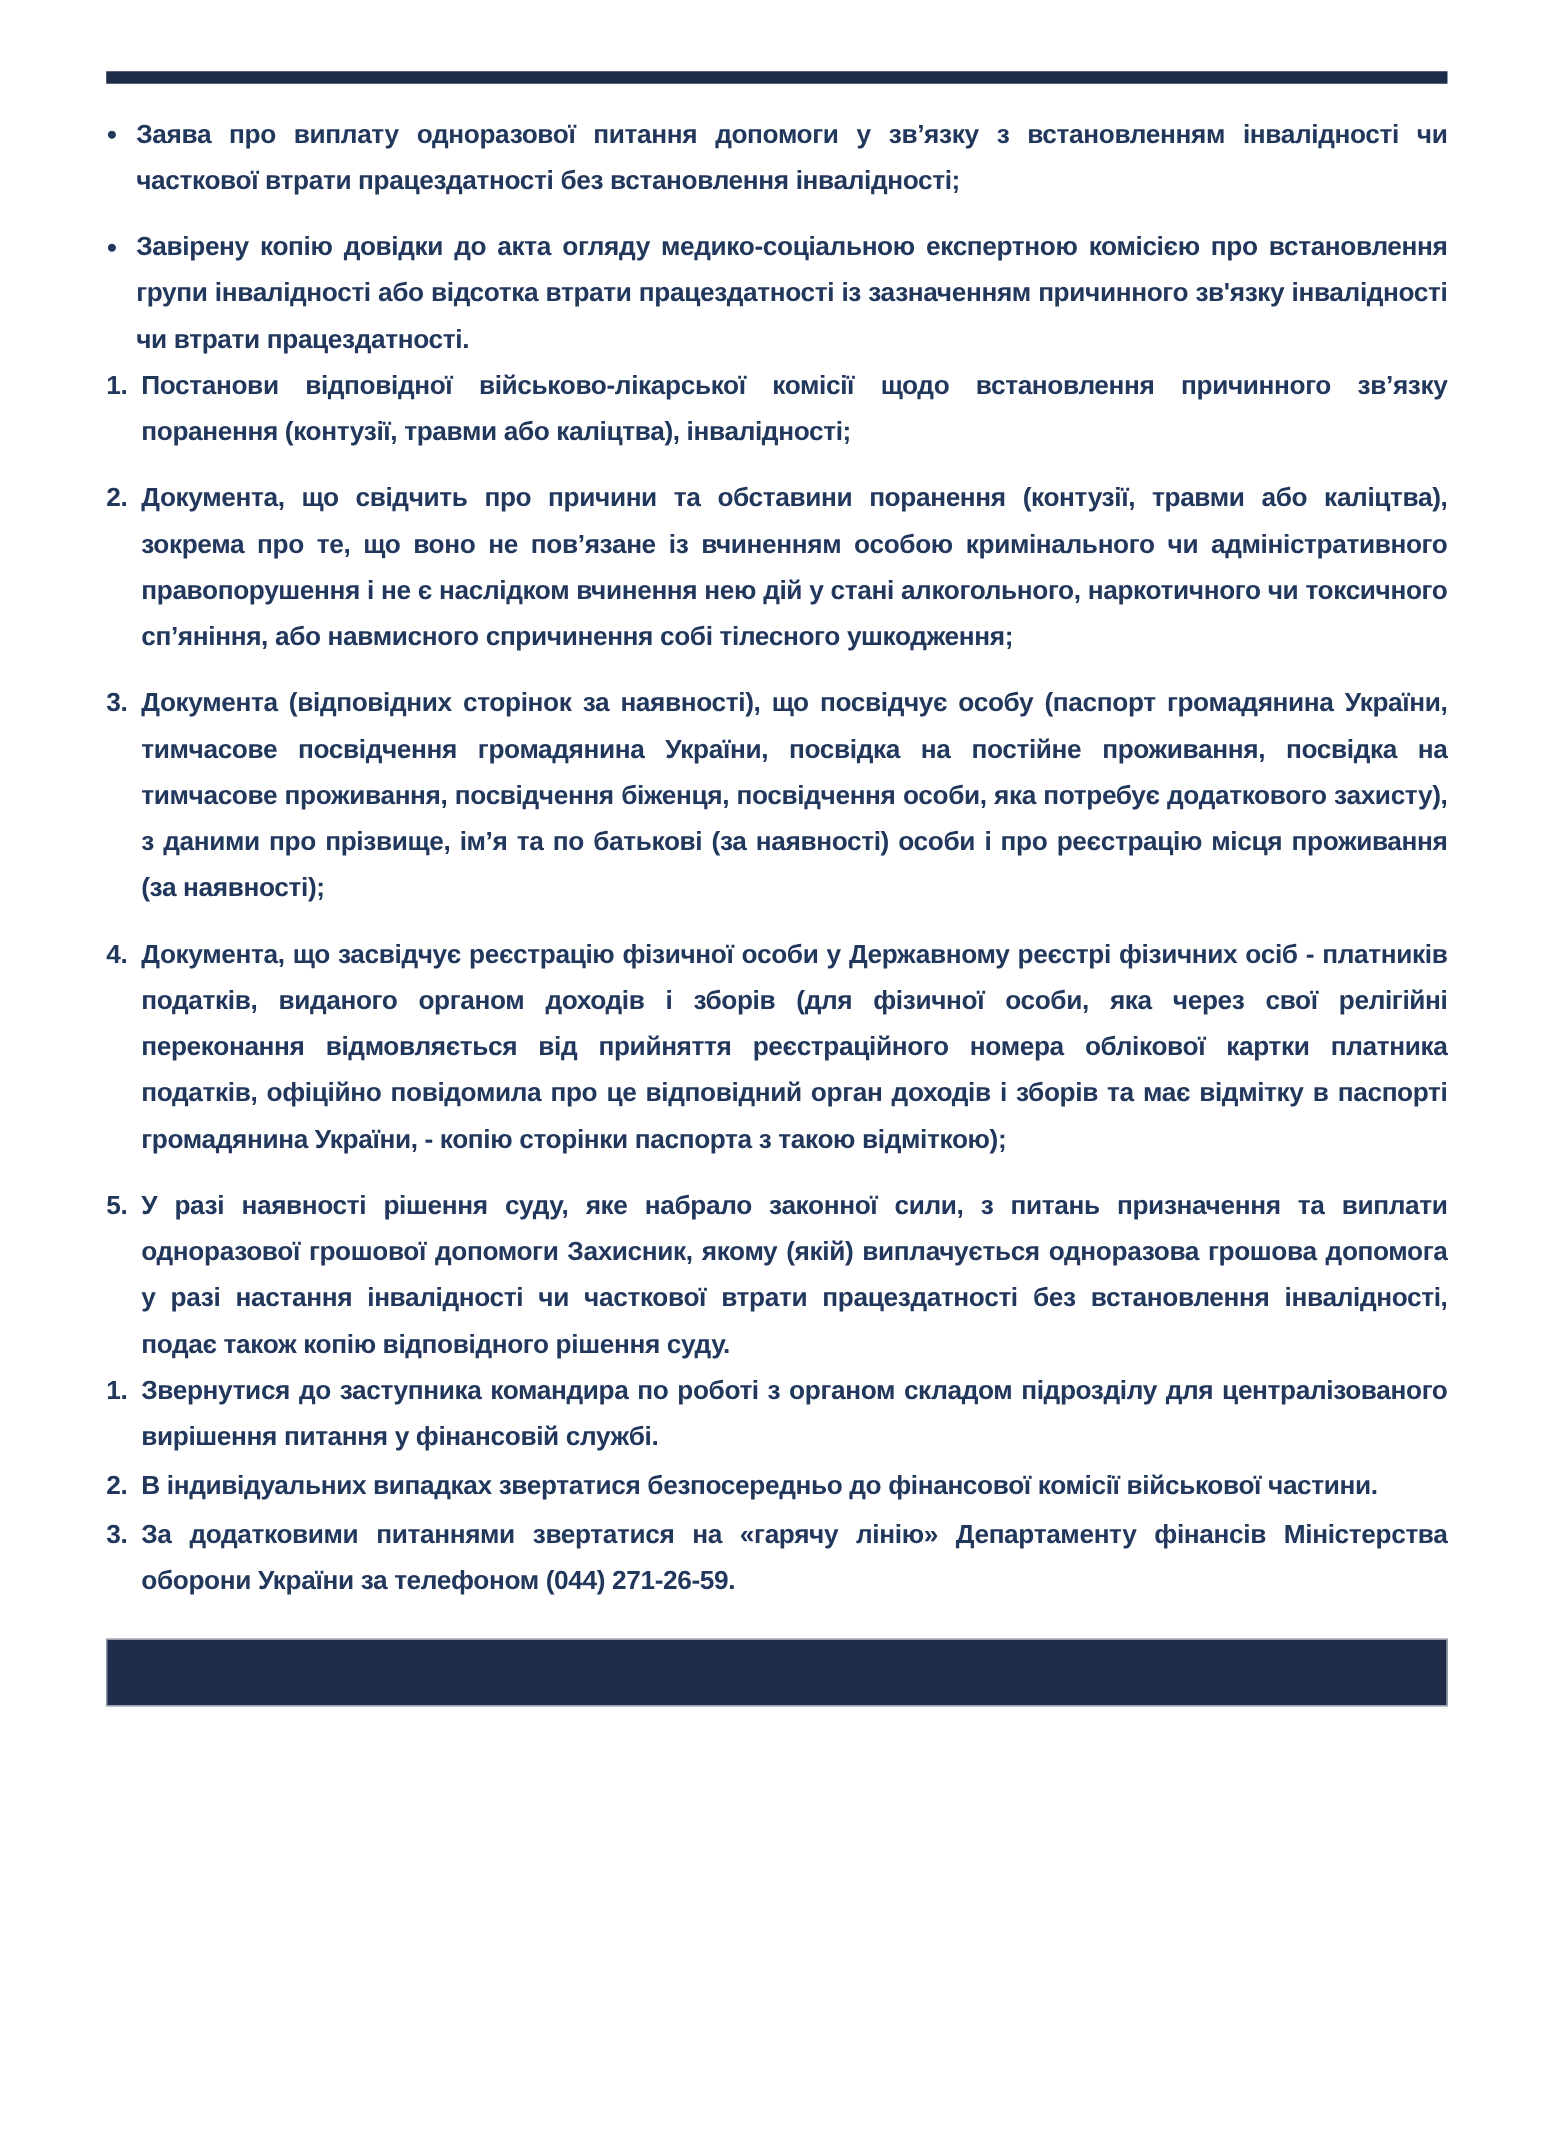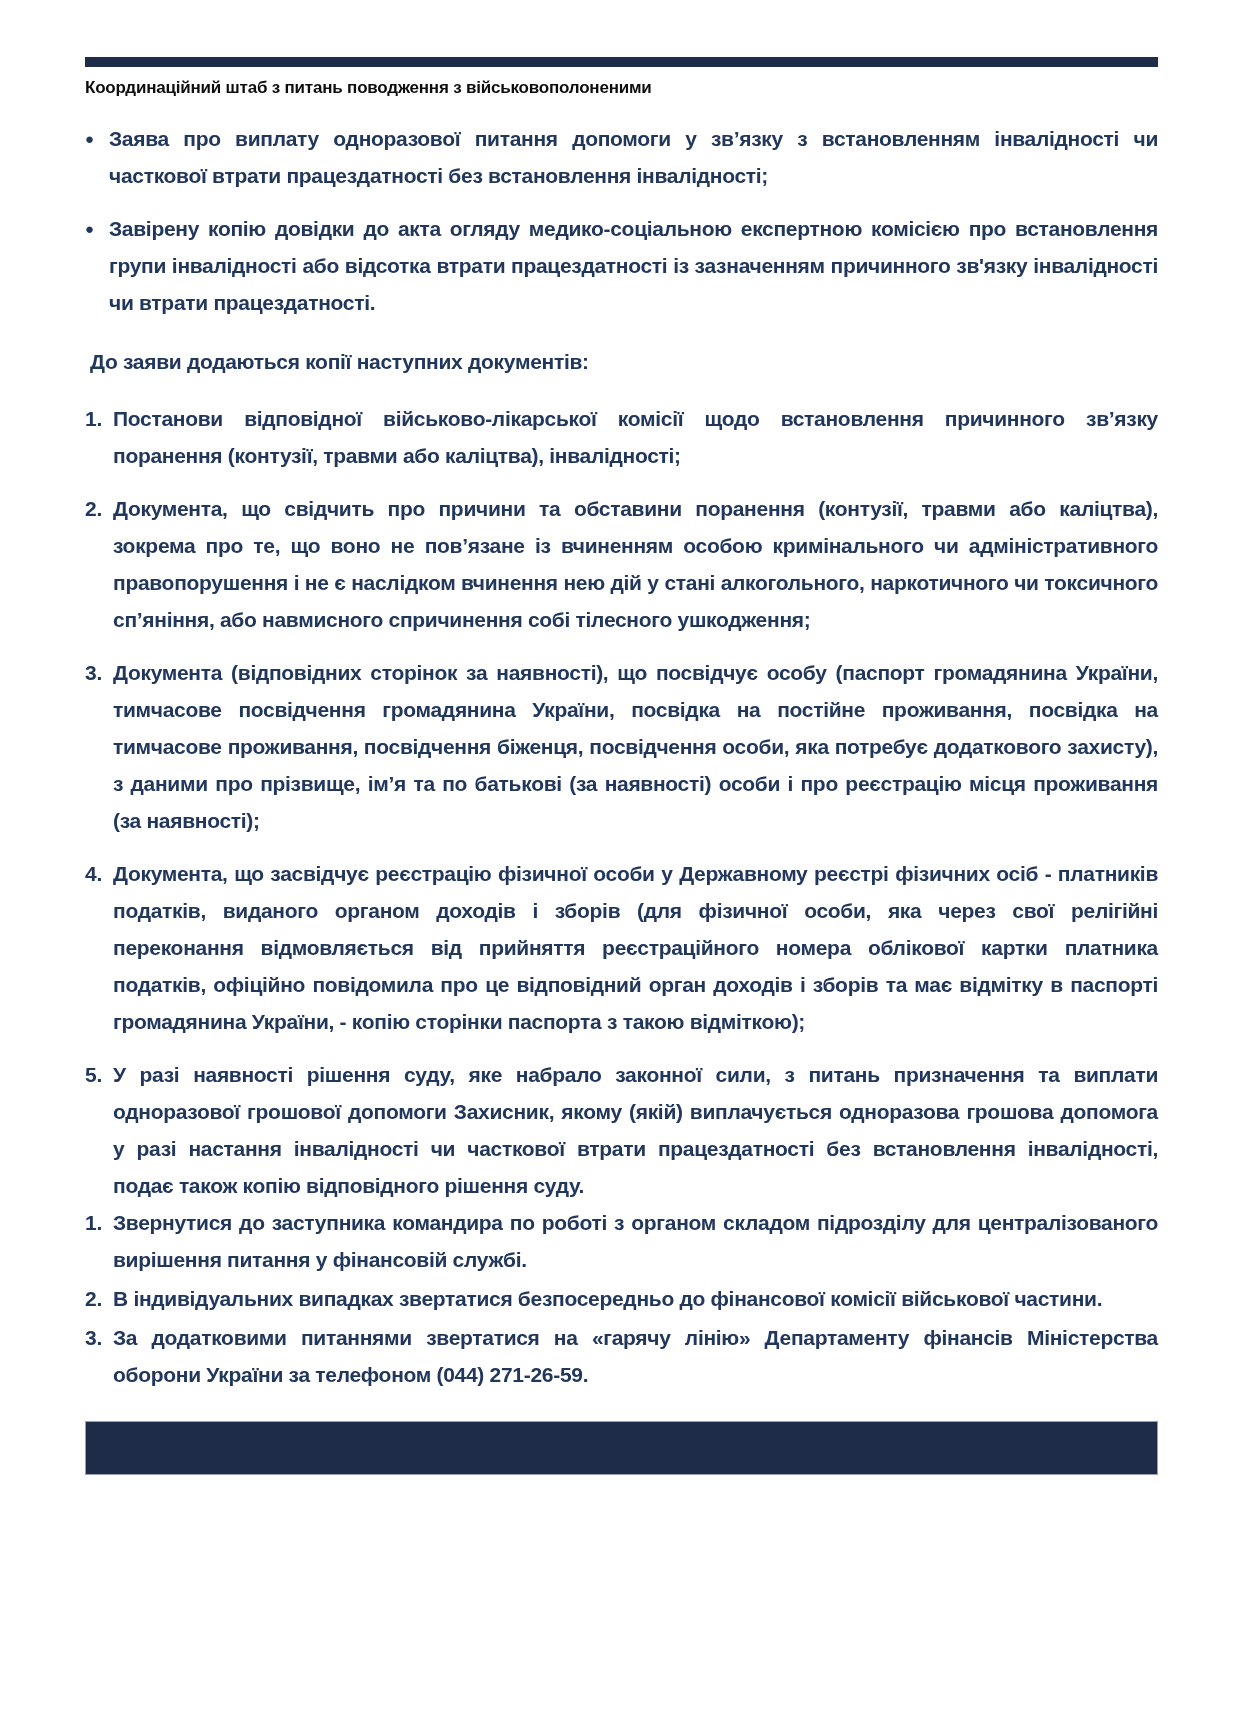--- a/index.html
+++ b/index.html
@@ -88,35 +88,33 @@
     box-sizing: border-box;
   }
 </style>
 </head>
 <body>
 
 <div class="page">
 
   <div class="top-bar"></div>
 
-  <div class="org-line">Координаційний штаб з питань поводження з військовополоненими</div>
 
 
   <div class="bullet-list list body-text section-block">
     <div class="row">
       <span class="marker">●</span>
       <span class="text">Заява про виплату одноразової питання допомоги у зв’язку з встановленням інвалідності чи часткової втрати працездатності без встановлення інвалідності;</span>
     </div>
     <div class="row">
       <span class="marker">●</span>
       <span class="text">Завірену копію довідки до акта огляду медико-соціальною експертною комісією про встановлення групи інвалідності або відсотка втрати працездатності із зазначенням причинного зв'язку інвалідності чи втрати працездатності.</span>
     </div>
   </div>
 
-  <p class="intro body-text">До заяви додаються копії наступних документів:</p>
 
   <div class="list body-text">
     <div class="row">
       <span class="marker">1.</span>
       <span class="text">Постанови відповідної військово-лікарської комісії щодо встановлення причинного зв’язку поранення (контузії, травми або каліцтва), інвалідності;</span>
     </div>
     <div class="row">
       <span class="marker">2.</span>
       <span class="text">Документа, що свідчить про причини та обставини поранення (контузії, травми або каліцтва), зокрема про те, що воно не пов’язане із вчиненням особою кримінального чи адміністративного правопорушення і не є наслідком вчинення нею дій у стані алкогольного, наркотичного чи токсичного сп’яніння, або навмисного спричинення собі тілесного ушкодження;</span>
     </div>

